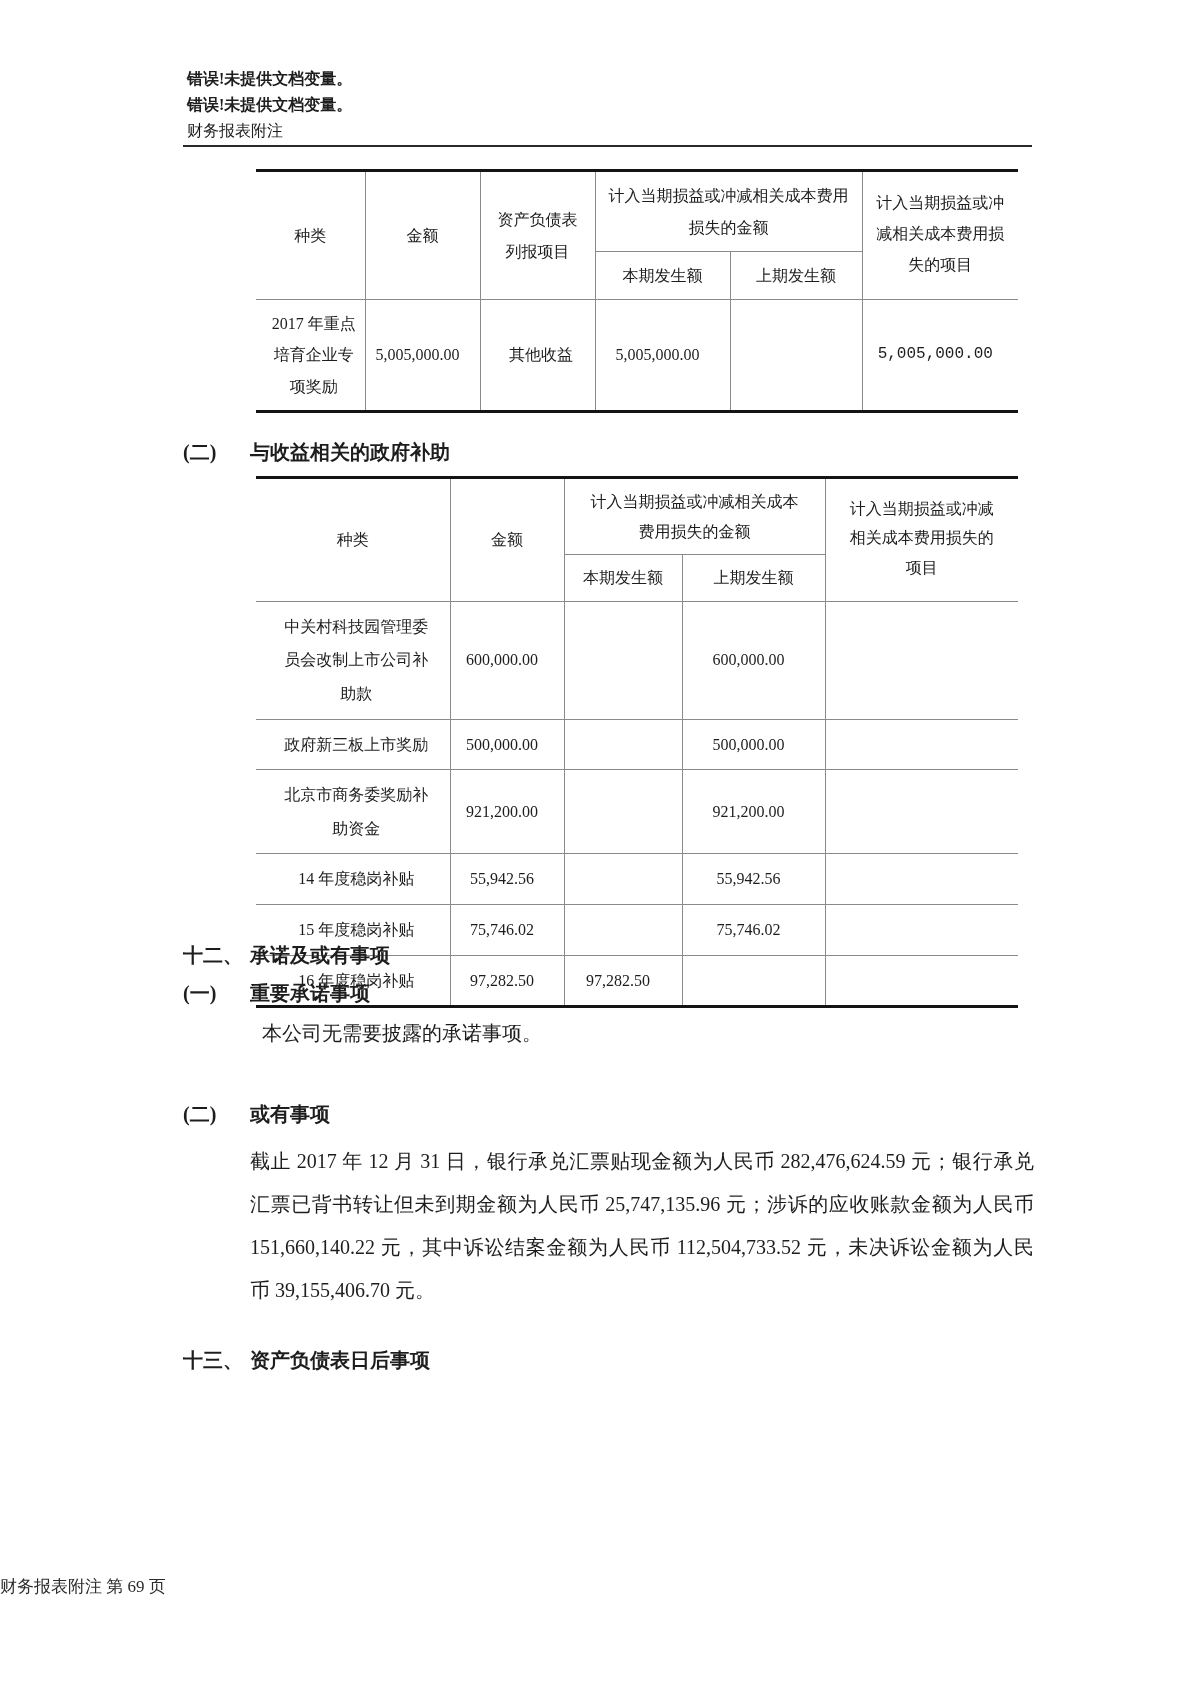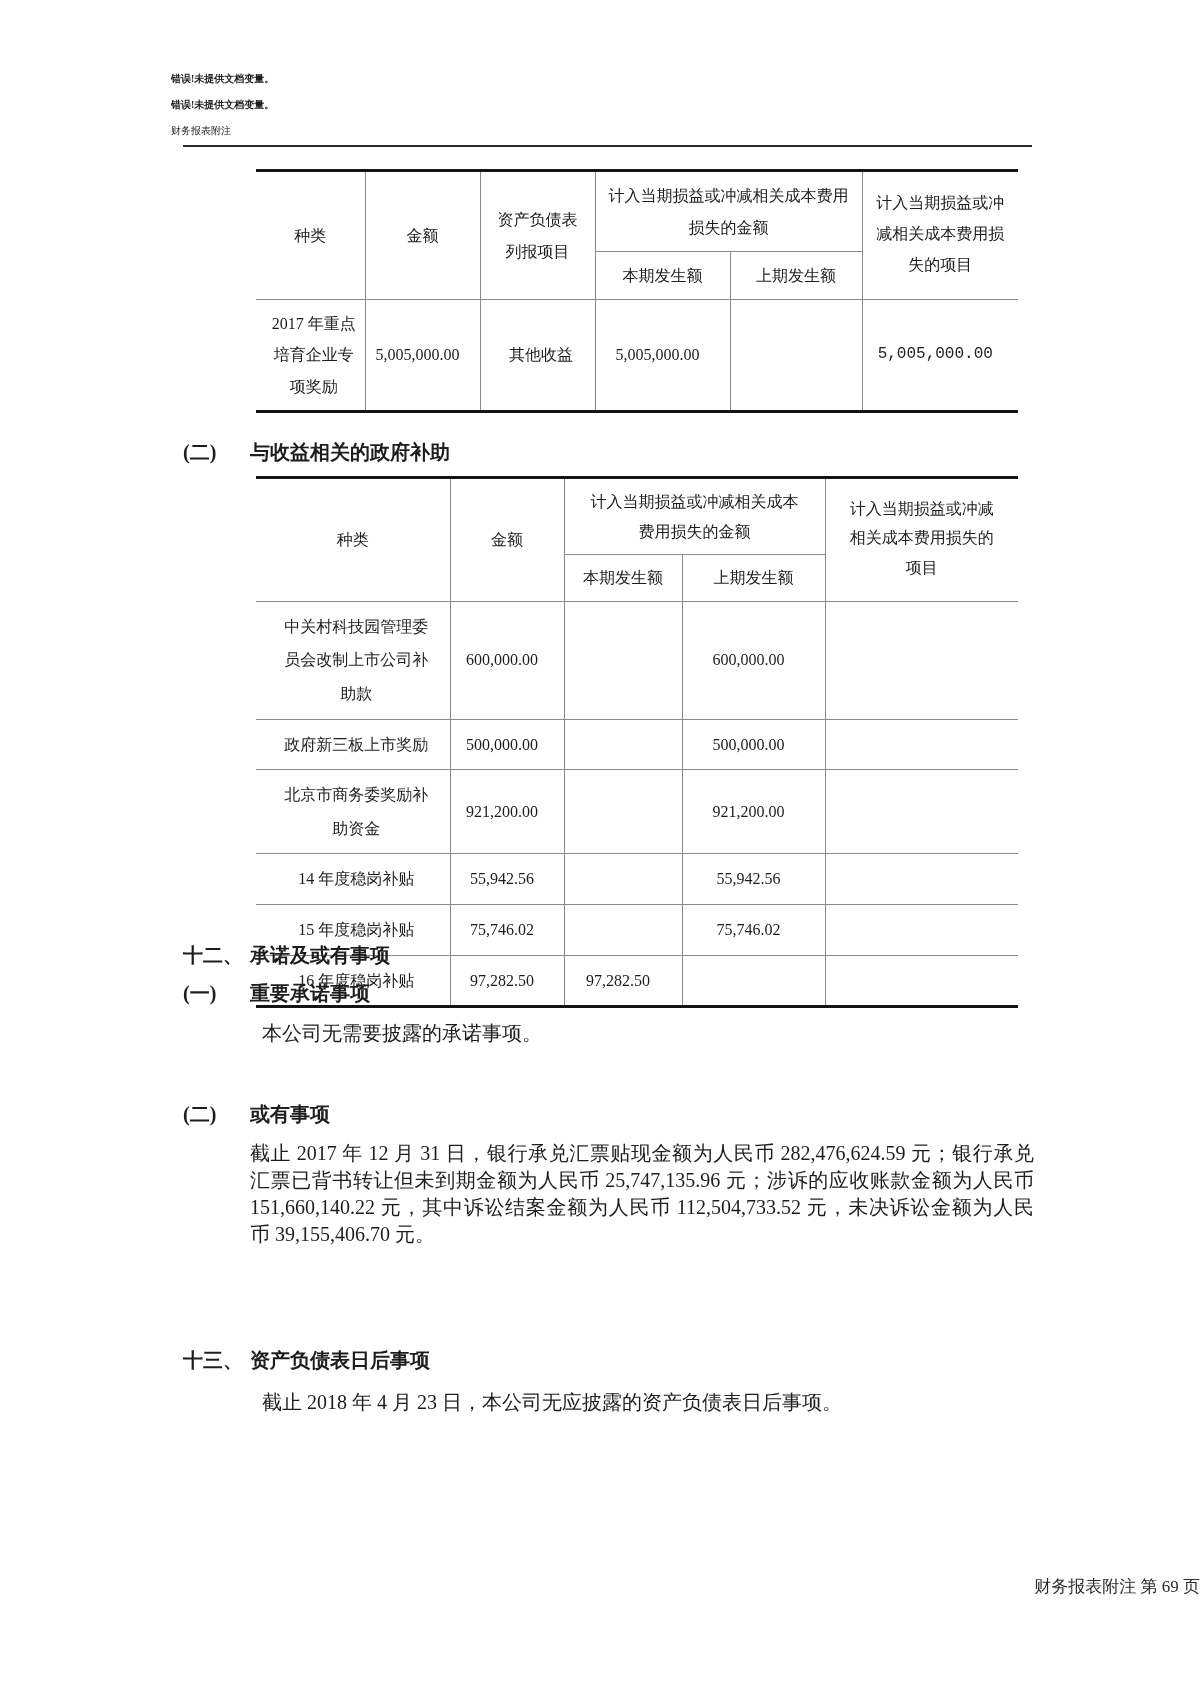--- a/index.html
+++ b/index.html
@@ -6,21 +6,21 @@
   .page{
     position:relative;
     width:1200px;height:1696px;
     background:#ffffff;
     font-family:"Liberation Serif","DejaVu Serif",serif;
     color:#1d1d1d;
     margin:0 auto;
     overflow:hidden;
   }
   
-  .doc-header{position:absolute;left:171px;top:66px;font-size:10px;line-height:26px;}
+  .doc-header{position:absolute;left:187px;top:66px;font-size:16px;line-height:26px;}
   .doc-header .bold{font-weight:bold;}
   .header-rule{position:absolute;left:183px;top:145px;width:849px;height:0;border-top:2px solid #2a2a2a;}
   
   table.fin{
     position:absolute;left:256px;
     border-collapse:collapse;table-layout:fixed;
     width:762px;font-size:16px;color:#1d1d1d;
     border-top:3px solid #141414;border-bottom:3px solid #141414;
   }
   table.fin td{
@@ -37,25 +37,25 @@
   #table1 td{line-height:1.95;}
   #table2{top:476px;}
   #table2 .hdr td{line-height:1.85;}
   #table2 td{line-height:2.1;}
   
   .sec{position:absolute;left:183px;font-size:20px;line-height:24px;font-weight:bold;white-space:nowrap;}
   .sec .marker{display:inline-block;width:67px;}
   .body-line{position:absolute;left:262px;font-size:20px;line-height:24px;white-space:nowrap;}
   .para{
     position:absolute;left:250px;width:784px;
-    font-size:20px;line-height:27px;
+    font-size:20px;line-height:43px;
     text-align:justify;
   }
   
-  .footer{position:absolute;left:0;top:1575px;width:1200px;text-align:right;font-size:17px;color:#2b2b2b;}
+  .footer{position:absolute;left:0;top:1575px;width:1200px;text-align:left;font-size:17px;color:#2b2b2b;}
 </style>
 </head>
 <body>
 
 <div class="page">
 
   <div class="doc-header">
     <div class="bold">错误!未提供文档变量。</div>
     <div class="bold">错误!未提供文档变量。</div>
     <div>财务报表附注</div>
@@ -183,17 +183,16 @@
   <div class="body-line" style="top:1021px">本公司无需要披露的承诺事项。</div>
 
   <div class="sec" style="top:1102px">
     <span class="marker">(二)</span><span>或有事项</span>
   </div>
   <div class="para" style="top:1140px">截止 2017 年 12 月 31 日，银行承兑汇票贴现金额为人民币 282,476,624.59 元；银行承兑汇票已背书转让但未到期金额为人民币 25,747,135.96 元；涉诉的应收账款金额为人民币 151,660,140.22 元，其中诉讼结案金额为人民币 112,504,733.52 元，未决诉讼金额为人民币 39,155,406.70 元。</div>
 
   <div class="sec" style="top:1348px">
     <span class="marker">十三、</span><span>资产负债表日后事项</span>
   </div>
-  <div class="body-line" style="top:1390px">截止 2018 年 4 月 23 日，本公司无应披露的资产负债表日后事项。</div>
 
   <div class="footer">财务报表附注 第 69 页</div>
 
 </div>
 
 </body></html>

